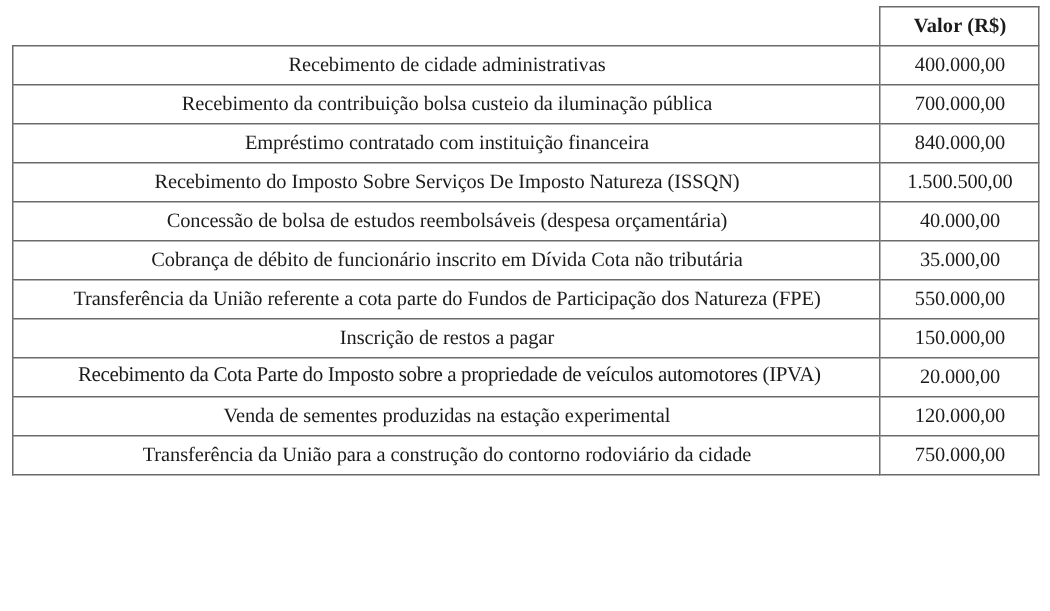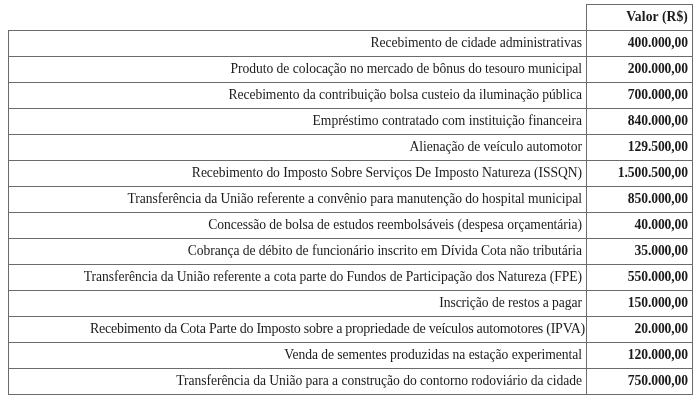--- a/index.html
+++ b/index.html
@@ -32,36 +32,35 @@
   }
   table.fin-table col.c-desc { width: 578px; }
   table.fin-table col.c-val  { width: 106px; }
 
   table.fin-table td,
   table.fin-table th {
     border: 1px solid #6b6b6b;
     padding: 2px 4px 3px 5px;
     height: 20px;
     vertical-align: middle;
-    text-align: right;
+    text-align: center;
     font-weight: normal;
     white-space: nowrap;
     overflow: hidden;
     background: #ffffff;
   }
   table.fin-table th.value-head {
     font-weight: bold;
     letter-spacing: 0.1px;
   }
   table.fin-table td.desc-cell {
     letter-spacing: -0.05px;
   }
   table.fin-table td.value-cell {
     letter-spacing: -0.1px;
-    font-weight: bold;
   }
   
   table.fin-table th.blank-head {
     border: 0 none;
     background: transparent;
   }
   
   table.fin-table tr.wide-row td.desc-cell {
     padding-right: 1px;
     font-size: 14px;
@@ -82,42 +81,30 @@
         <th class="blank-head"></th>
         <th class="value-head">Valor (R$)</th>
       </tr>
     </thead>
     <tbody id="table-body">
         <tr>
           <td class="desc-cell">Recebimento de cidade administrativas</td>
           <td class="value-cell">400.000,00</td>
         </tr>
         <tr>
-          <td class="desc-cell">Produto de colocação no mercado de bônus do tesouro municipal</td>
-          <td class="value-cell">200.000,00</td>
-        </tr>
-        <tr>
           <td class="desc-cell">Recebimento da contribuição bolsa custeio da iluminação pública</td>
           <td class="value-cell">700.000,00</td>
         </tr>
         <tr>
           <td class="desc-cell">Empréstimo contratado com instituição financeira</td>
           <td class="value-cell">840.000,00</td>
         </tr>
         <tr>
-          <td class="desc-cell">Alienação de veículo automotor</td>
-          <td class="value-cell">129.500,00</td>
-        </tr>
-        <tr>
           <td class="desc-cell">Recebimento do Imposto Sobre Serviços De Imposto Natureza (ISSQN)</td>
           <td class="value-cell">1.500.500,00</td>
-        </tr>
-        <tr>
-          <td class="desc-cell">Transferência da União referente a convênio para manutenção do hospital municipal</td>
-          <td class="value-cell">850.000,00</td>
         </tr>
         <tr>
           <td class="desc-cell">Concessão de bolsa de estudos reembolsáveis (despesa orçamentária)</td>
           <td class="value-cell">40.000,00</td>
         </tr>
         <tr>
           <td class="desc-cell">Cobrança de débito de funcionário inscrito em Dívida Cota não tributária</td>
           <td class="value-cell">35.000,00</td>
         </tr>
         <tr>

